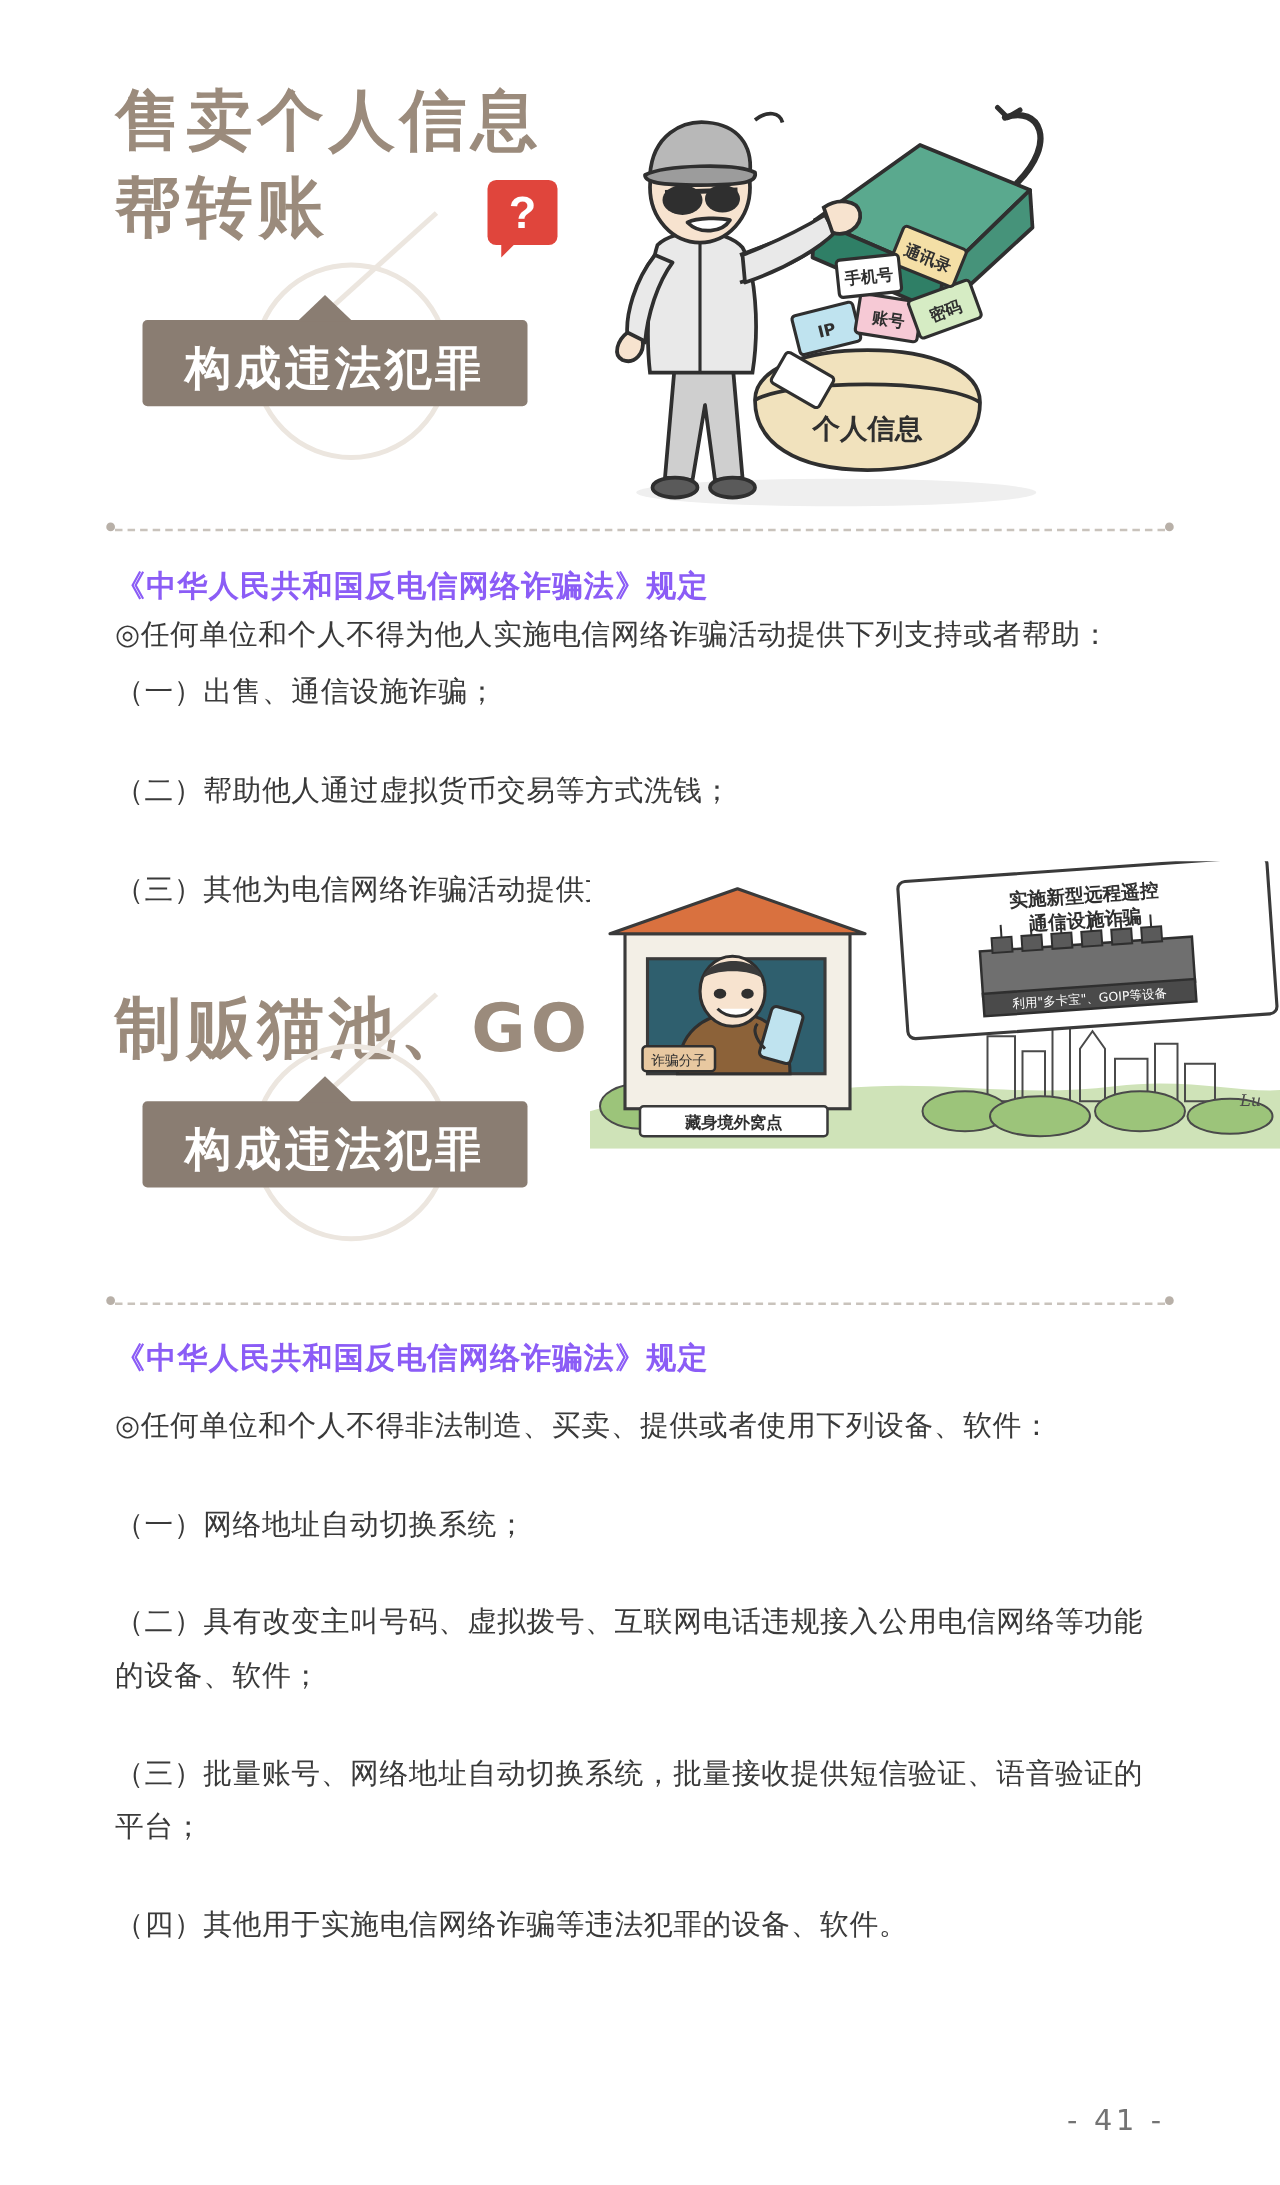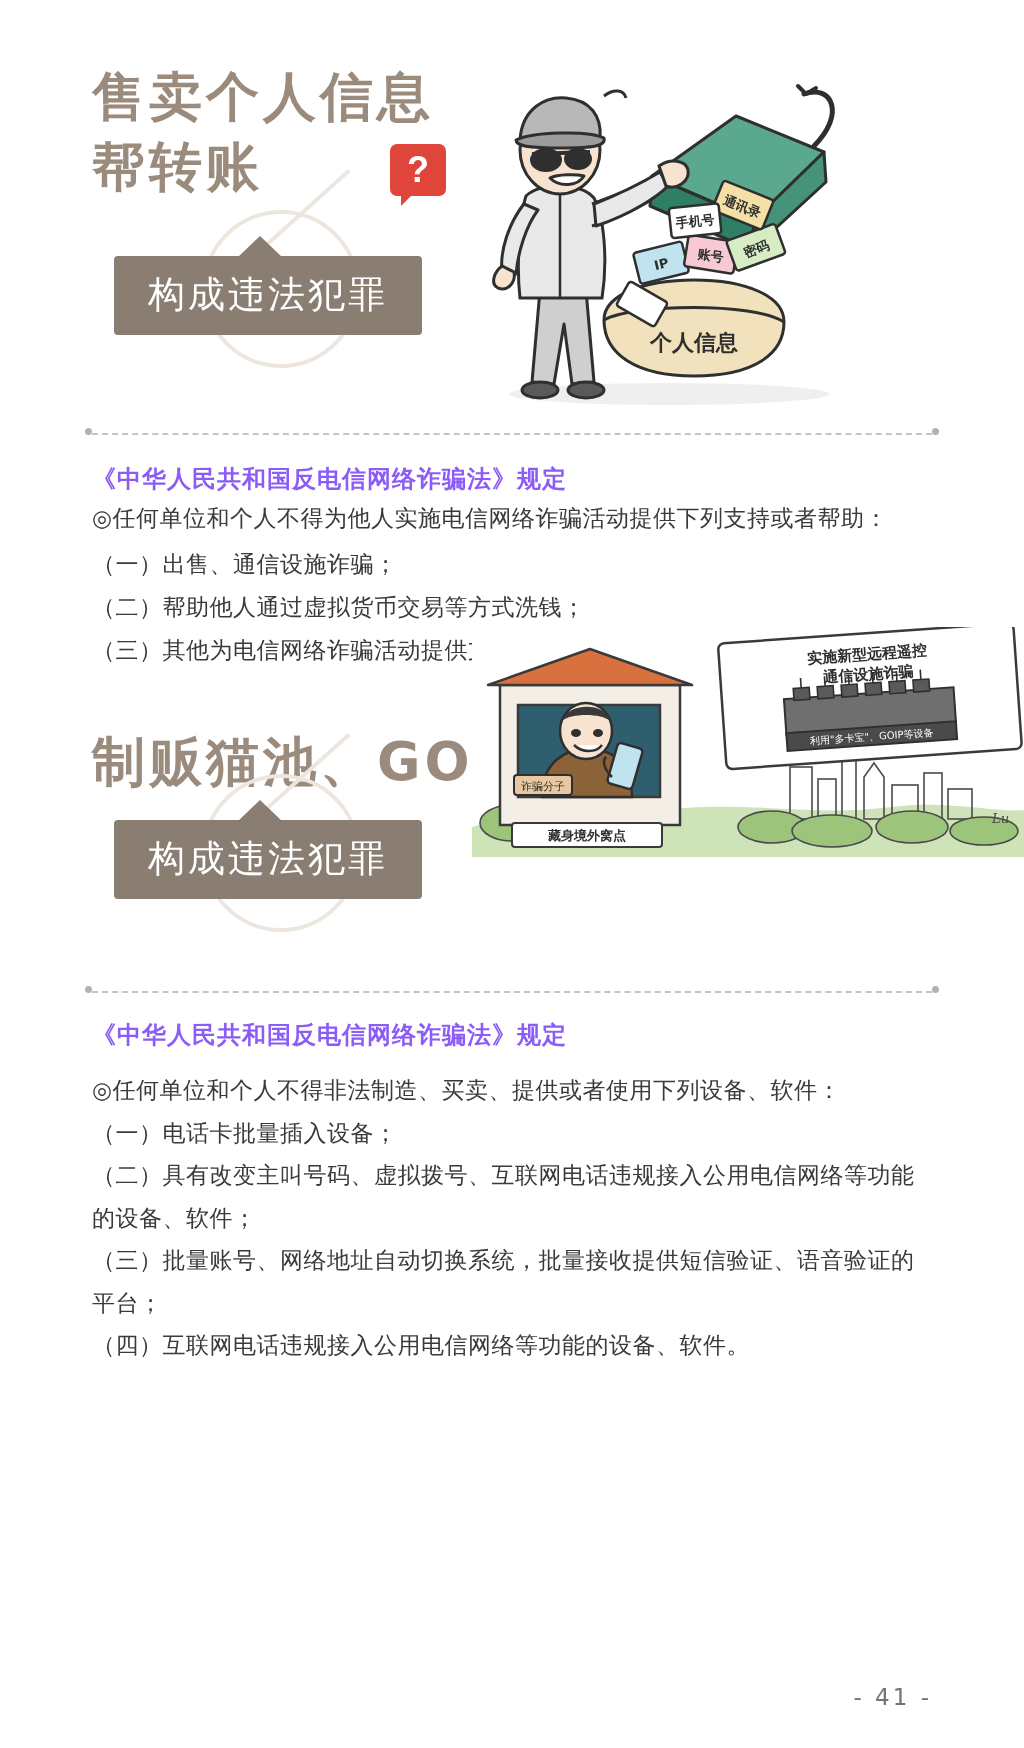--- a/index.html
+++ b/index.html
@@ -94,24 +94,24 @@
     background: #ece6df;
     transform: rotate(-42deg);
     transform-origin: 0 0;
   }
   .banner {
     position: relative;
     z-index: 2;
     background: #8a7d72;
     color: #ffffff;
     font-family: "DejaVu Sans", "Liberation Sans", sans-serif;
-    font-weight: normal;
+    font-weight: bold;
     font-size: 37px;
     letter-spacing: 3px;
-    padding: 20px 34px 22px 34px;
+    padding: 20px 34px 12px 34px;
     border-radius: 4px;
     display: inline-block;
     line-height: 1;
   }
   .banner::before {
     content: "";
     position: absolute;
     top: -20px;
     left: 124px;
     width: 0;
@@ -153,20 +153,21 @@
   }
   .para {
     font-family: "DejaVu Sans", "Liberation Sans", sans-serif;
     font-size: 23px;
     color: #3a3a3a;
     line-height: 1.85;
     letter-spacing: 0.5px;
   }
   .indent {
     text-indent: 0;
+    margin-top: 36px;
   }
 
   
   .illus1 {
     position: absolute;
     right: 78px;
     top: 54px;
     width: 400px;
     height: 360px;
   }
@@ -407,21 +408,21 @@
     <div style="margin-top:92px;">
       <div class="divider-dot">
           <div class="divider"></div>
         </div>
     </div>
 
     
     <div style="margin-top:26px;">
       <div class="law-title">《中华人民共和国反电信网络诈骗法》规定</div>
       <div class="para" style="margin-top:18px;">◎任何单位和个人不得非法制造、买卖、提供或者使用下列设备、软件：</div>
-      <div class="para indent">（一）电话卡批量插入设备；</div>
+      <div class="para indent">（一）网络地址自动切换系统；</div>
       <div class="para indent">（二）具有改变主叫号码、虚拟拨号、互联网电话违规接入公用电信网络等功能的设备、软件；</div>
       <div class="para indent">（三）批量账号、网络地址自动切换系统，批量接收提供短信验证、语音验证的平台；</div>
-      <div class="para indent">（四）互联网电话违规接入公用电信网络等功能的设备、软件。</div>
+      <div class="para indent">（四）其他用于实施电信网络诈骗等违法犯罪的设备、软件。</div>
     </div>
   </div>
 
   <div class="page-number">- 41 -</div>
 </div>
 
 </body></html>

